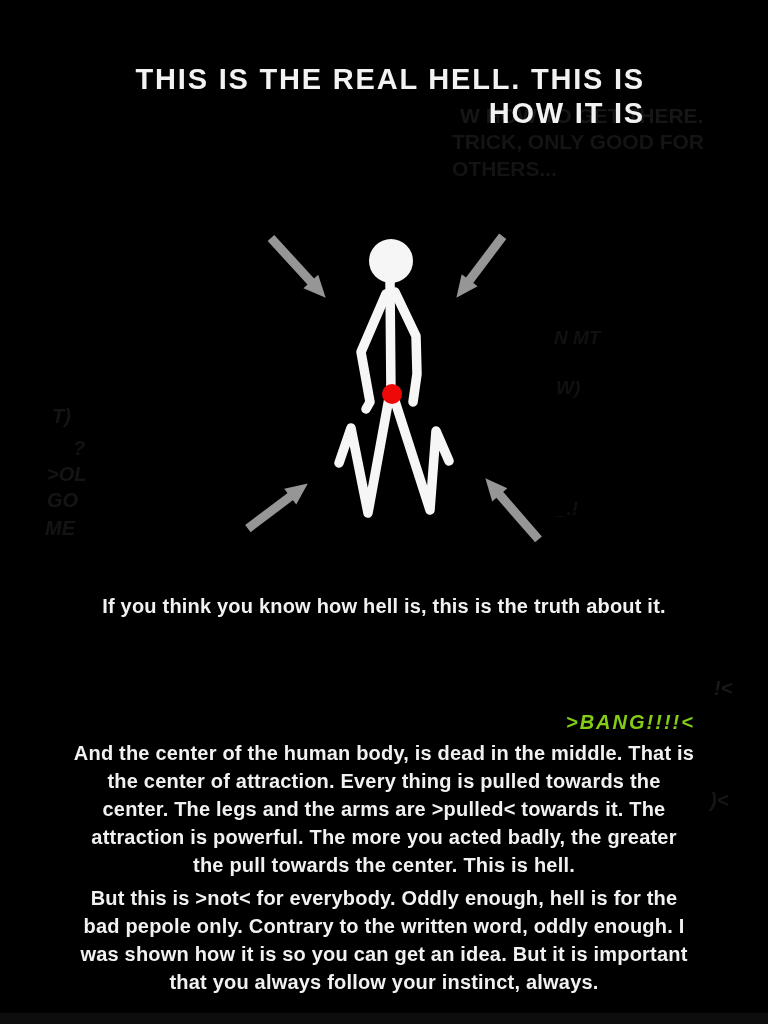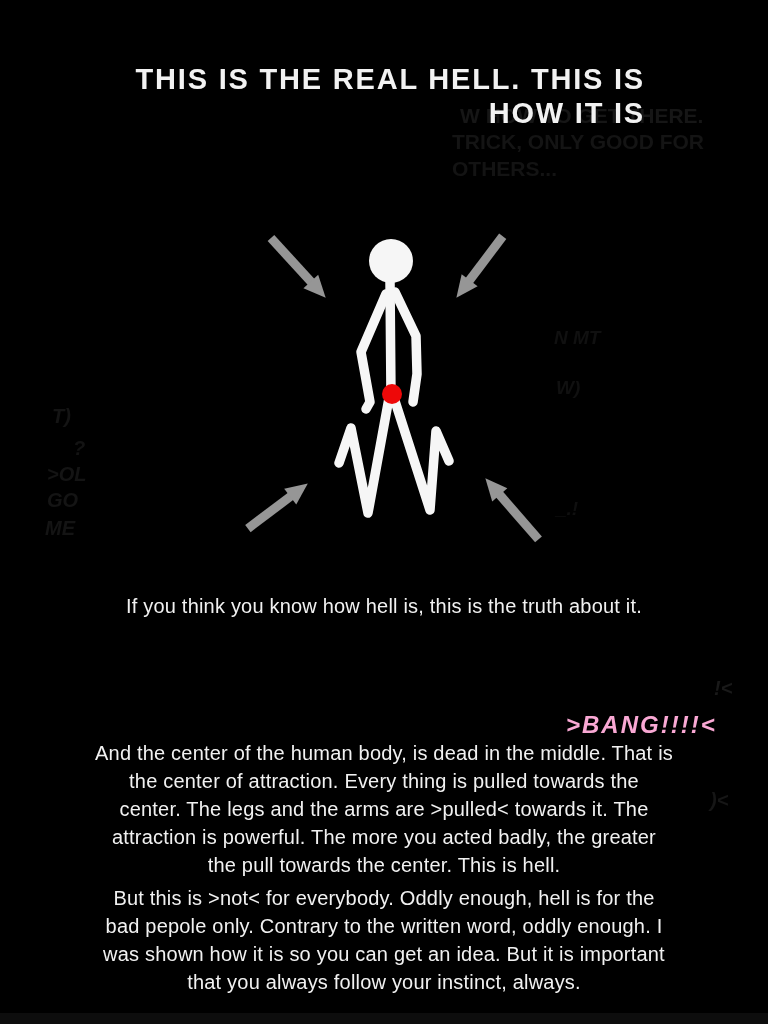--- a/index.html
+++ b/index.html
@@ -10,21 +10,21 @@
   }
   .title{
     position:absolute; top:62px; left:0; width:645px; margin:0;
     text-align:right; color:#f2f2f2;
     font-size:29px; font-weight:bold; letter-spacing:1.8px; line-height:34px;
     white-space:pre-line;
   }
   .para{
     position:absolute; left:24px; width:720px;
     text-align:center; color:#f1f1f1;
-    font-size:20px; font-weight:normal; letter-spacing:0.2px; line-height:28px;
+    font-size:20px; font-weight:bold; letter-spacing:0.2px; line-height:28px;
     white-space:pre-line;
   }
   .p1{top:592px}
   .p2{top:641px}
   .p3{top:739px}
   .p4{top:884px}
   .diagram-svg{position:absolute; left:0; top:0;}
   .frag{
     position:absolute; font-weight:bold; color:#151515; white-space:nowrap;
   }
@@ -44,21 +44,21 @@
   <span class="frag" style="left:452px; top:157px; font-size:21px; color:#131313;">OTHERS...</span>
   <span class="frag i" style="left:52px;  top:405px; font-size:20px; color:#141414;">T)</span>
   <span class="frag i" style="left:73px;  top:437px; font-size:20px; color:#131313;">?</span>
   <span class="frag i" style="left:47px;  top:463px; font-size:20px; color:#141414;">&gt;OL</span>
   <span class="frag i" style="left:47px;  top:489px; font-size:20px; color:#141414;">GO</span>
   <span class="frag i" style="left:45px;  top:517px; font-size:20px; color:#141414;">ME</span>
   <span class="frag i" style="left:554px; top:327px; font-size:19px; color:#101010;">N MT</span>
   <span class="frag i" style="left:556px; top:377px; font-size:19px; color:#101010;">W)</span>
   <span class="frag i" style="left:556px; top:498px; font-size:19px; color:#0f0f0f;">_.!</span>
   <span class="frag i" style="left:714px; top:677px; font-size:20px; color:#191919;">!&lt;</span>
-  <span class="frag i" style="left:566px; top:711px; font-size:24px; letter-spacing:2px; color:#f9a8d4;">&gt;BANG!!!!&lt;</span>
+  <span class="frag i" style="left:566px; top:711px; font-size:20px; letter-spacing:2px; color:#84cc16;">&gt;BANG!!!!&lt;</span>
   <span class="frag i" style="left:710px; top:789px; font-size:20px; color:#161616;">)&lt;</span>
 
   <h1 class="title">THIS IS THE REAL HELL. THIS IS
 HOW IT IS</h1>
 
   <svg class="diagram-svg" width="768" height="1024" viewBox="0 0 768 1024">
 
     <g color="#969696">
       <g transform="translate(325,297) rotate(47.5)">
         <path d="M-80 0 L-15 0" stroke="currentColor" stroke-width="9" fill="none"></path>

